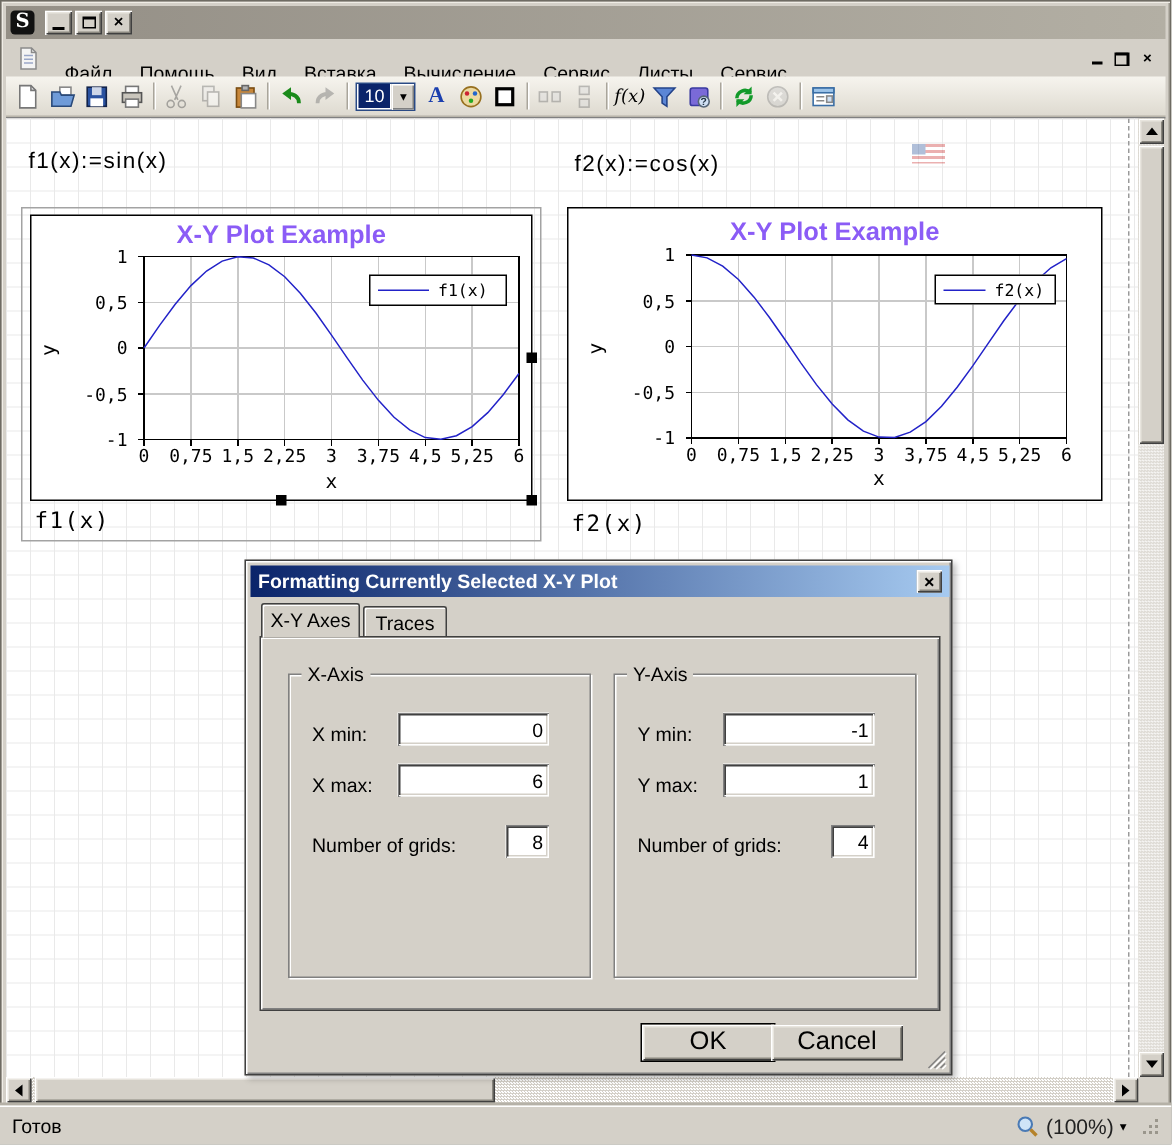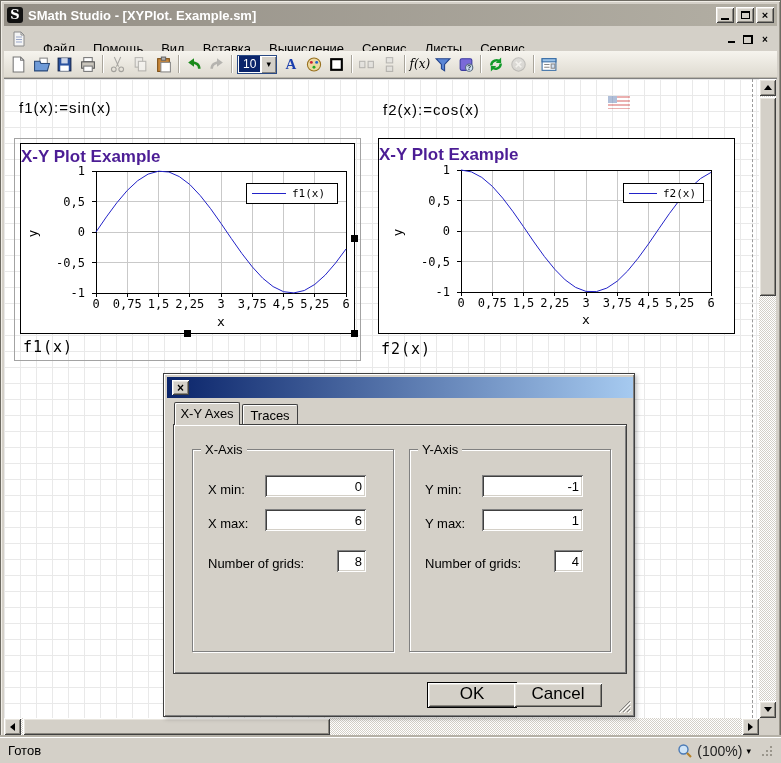--- a/index.html
+++ b/index.html
@@ -54,21 +54,21 @@
   .math-expr { position:absolute; font-family:Liberation Sans, sans-serif; font-size:15px; letter-spacing:1px; white-space:nowrap; }
 
   .flag { position:absolute; width:22px; height:13px; opacity:.38;
     background:repeating-linear-gradient(#c33 0 2px, #fff 2px 4px); }
   .flag::before { content:""; position:absolute; left:0; top:0; width:9px; height:7px; background:#335a9e; }
 
   
   .plot-region { position:absolute; }
   .region-selected { border:1px solid #a3a3a3; background:rgba(255,255,255,.0); }
   .plot-frame { position:absolute; background:#fff; border:1px solid #000; }
-  .plot-title { position:absolute; left:0; right:0; font-size:17px; font-weight:600; color:#4c1d95; }
+  .plot-title { position:absolute; left:0; right:0; text-align:center; font-size:17px; font-weight:600; color:#8b5cf6; }
   .axes-wrap { position:absolute; }
   .axes-wrap svg { position:absolute; left:0; top:0; overflow:visible; }
   .xticks { position:absolute; height:14px; }
   .xticks span { position:absolute; transform:translateX(-50%); font-family:"DejaVu Sans Mono",monospace; font-size:12px; white-space:nowrap; }
   .yticks { position:absolute; }
   .yticks span { position:absolute; right:6px; transform:translateY(-50%); font-family:"DejaVu Sans Mono",monospace; font-size:12px; }
   .axis-label { position:absolute; font-family:"DejaVu Sans Mono",monospace; font-size:13px; }
   .ylab { transform:rotate(-90deg); }
   .legend-box { position:absolute; border:1px solid #000; background:#fff; display:flex; align-items:center; padding:0 5px; }
   .legend-line { height:1px; background:#2222c8; flex:0 0 34px; margin-right:6px; }
@@ -128,21 +128,20 @@
   .drop-arrow { font-size:9px; }
   .status-grip { width:12px; height:12px; margin-left:6px; }
 </style>
 </head>
 <body>
 
 <div class="win-frame"></div>
 
 <div class="titlebar">
   <div class="app-icon">S</div>
-  <div class="title-text">SMath Studio - [XYPlot. Example.sm]</div>
   <div class="cap-btn">
       <div class="glyph-min"></div>
     </div>
   <div class="cap-btn">
       <div class="glyph-max"></div>
     </div>
   <div class="cap-btn">
       <span>×</span>
     </div>
 </div>
@@ -462,20 +461,21 @@
     <div class="sb-thumb" style="left:19px; top:0; width:307px; height:17px;"></div>
     <div class="sb-btn" style="left:738px; top:0;">
         <div class="tri-right"></div>
       </div>
   </div>
   <div class="sb-corner"></div>
 </div>
 
 <div class="dialog">
   <div class="dlg-titlebar">
+    <div class="dlg-title">Formatting Currently Selected X-Y Plot</div>
     <div class="dlg-close">
         <span>×</span>
       </div>
   </div>
   <div class="tab tab-active">X-Y Axes</div>
   <div class="tab tab-inactive">Traces</div>
   <div class="tab-panel">
 
     <div class="groupbox gb-x">
       <div class="gb-title">X-Axis</div>

